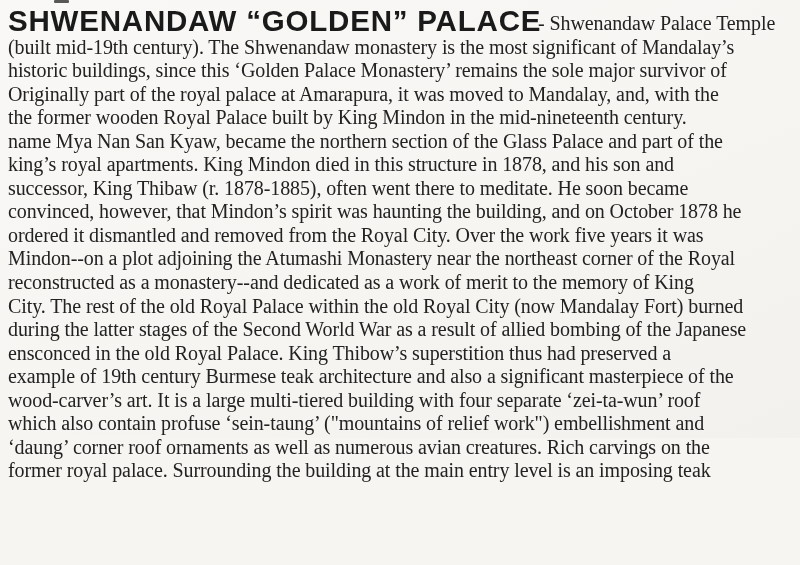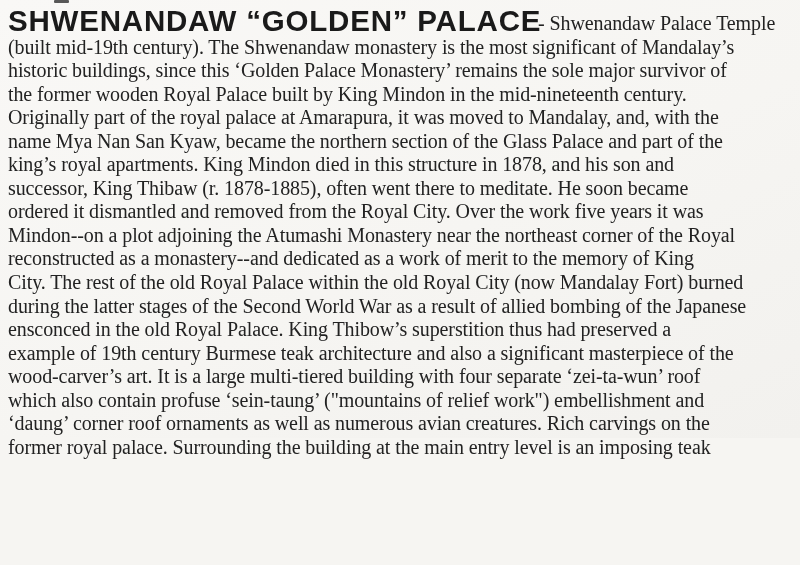--- a/index.html
+++ b/index.html
@@ -57,25 +57,26 @@
 
 <div class="page">
   <div class="scan-speck"></div>
 
   <h1 class="title">SHWENANDAW “GOLDEN” PALACE</h1>
 
   <div class="line subtitle-line"><span>- Shwenandaw Palace Temple</span></div>
 
   <div class="line">(built mid-19th century). The Shwenandaw monastery is the most significant of Mandalay’s</div>
   <div class="line">historic buildings, since this ‘Golden Palace Monastery’ remains the sole major survivor of</div>
+  <div class="line">Originally part of the royal palace at Amarapura, it was moved to Mandalay, and, with the</div>
   <div class="line">the former wooden Royal Palace built by King Mindon in the mid-nineteenth century.</div>
-  <div class="line">Originally part of the royal palace at Amarapura, it was moved to Mandalay, and, with the</div>
   <div class="line">name Mya Nan San Kyaw, became the northern section of the Glass Palace and part of the</div>
   <div class="line">king’s royal apartments. King Mindon died in this structure in 1878, and his son and</div>
   <div class="line">successor, King Thibaw (r. 1878-1885), often went there to meditate. He soon became</div>
+  <div class="line">convinced, however, that Mindon’s spirit was haunting the building, and on October 1878 he</div>
   <div class="line">ordered it dismantled and removed from the Royal City. Over the work five years it was</div>
   <div class="line">Mindon--on a plot adjoining the Atumashi Monastery near the northeast corner of the Royal</div>
   <div class="line">reconstructed as a monastery--and dedicated as a work of merit to the memory of King</div>
   <div class="line">City. The rest of the old Royal Palace within the old Royal City (now Mandalay Fort) burned</div>
   <div class="line">during the latter stages of the Second World War as a result of allied bombing of the Japanese</div>
   <div class="line">ensconced in the old Royal Palace. King Thibow’s superstition thus had preserved a</div>
   <div class="line">example of 19th century Burmese teak architecture and also a significant masterpiece of the</div>
   <div class="line">wood-carver’s art. It is a large multi-tiered building with four separate ‘zei-ta-wun’ roof</div>
   <div class="line">which also contain profuse ‘sein-taung’ ("mountains of relief work") embellishment and</div>
   <div class="line">‘daung’ corner roof ornaments as well as numerous avian creatures. Rich carvings on the</div>

